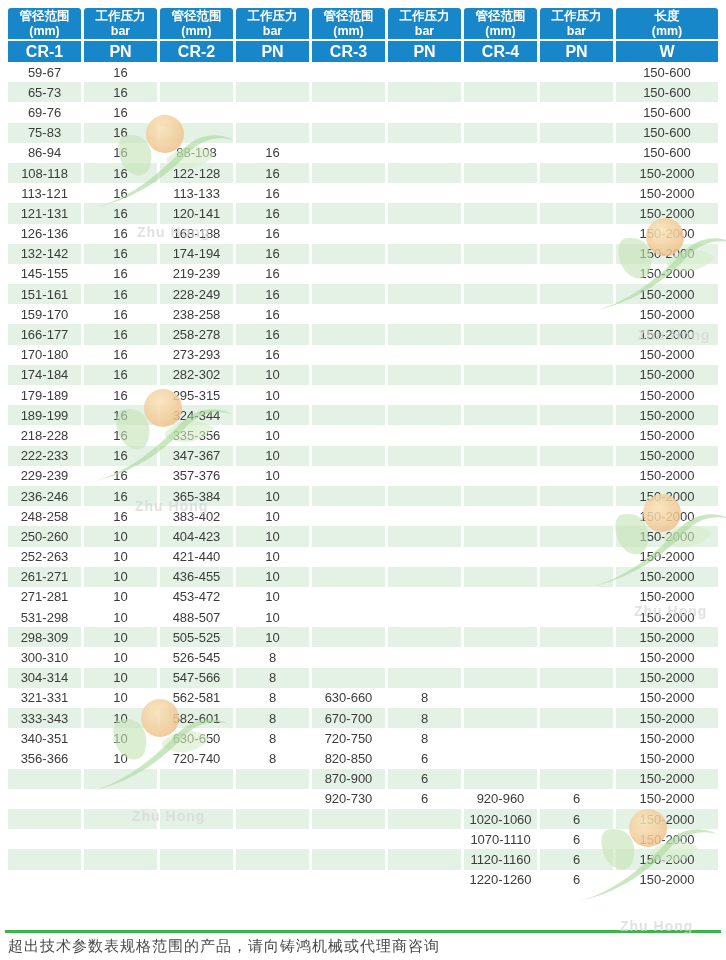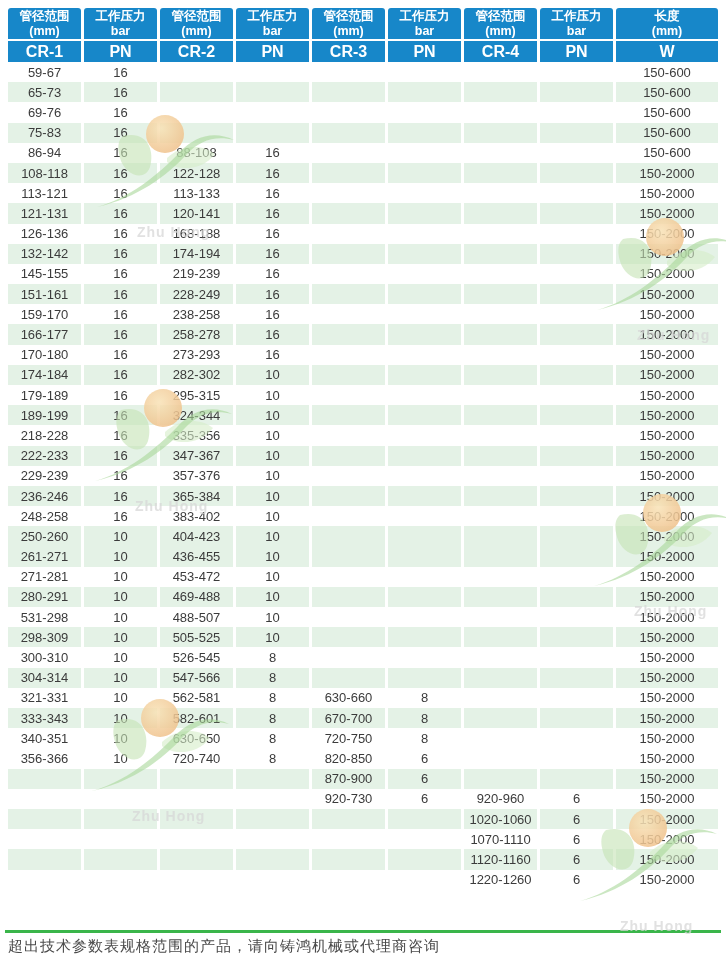--- a/index.html
+++ b/index.html
@@ -372,46 +372,46 @@
           <td>250-260</td>
           <td>10</td>
           <td>404-423</td>
           <td>10</td>
           <td></td>
           <td></td>
           <td></td>
           <td></td>
           <td>150-2000</td>
         </tr>
+        <tr>
+          <td>252-263</td>
+          <td>10</td>
+          <td>421-440</td>
+          <td>10</td>
+          <td></td>
+          <td></td>
+          <td></td>
+          <td></td>
+          <td>150-2000</td>
+        </tr>
         <tr class="shaded">
           <td>261-271</td>
           <td>10</td>
           <td>436-455</td>
           <td>10</td>
           <td></td>
           <td></td>
           <td></td>
           <td></td>
           <td>150-2000</td>
         </tr>
         <tr>
           <td>271-281</td>
           <td>10</td>
           <td>453-472</td>
-          <td>10</td>
-          <td></td>
-          <td></td>
-          <td></td>
-          <td></td>
-          <td>150-2000</td>
-        </tr>
-        <tr class="shaded">
-          <td>280-291</td>
-          <td>10</td>
-          <td>469-488</td>
           <td>10</td>
           <td></td>
           <td></td>
           <td></td>
           <td></td>
           <td>150-2000</td>
         </tr>
         <tr>
           <td>531-298</td>
           <td>10</td>

